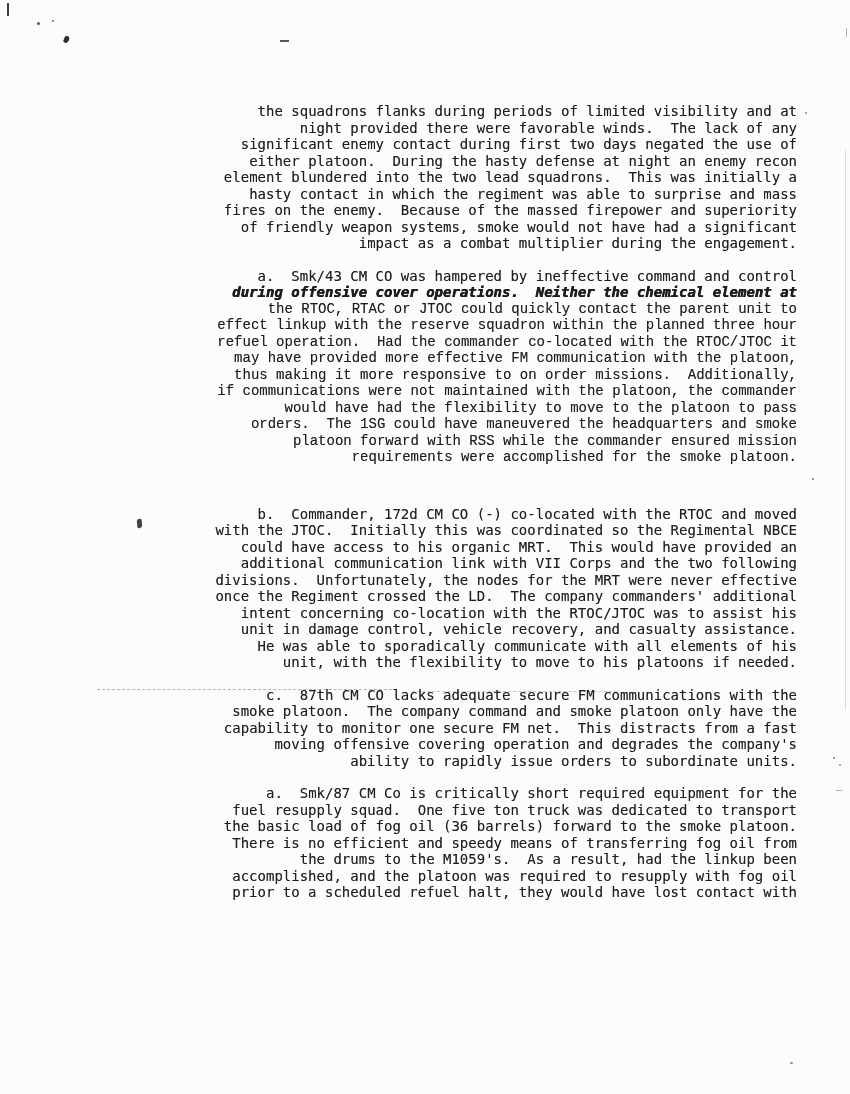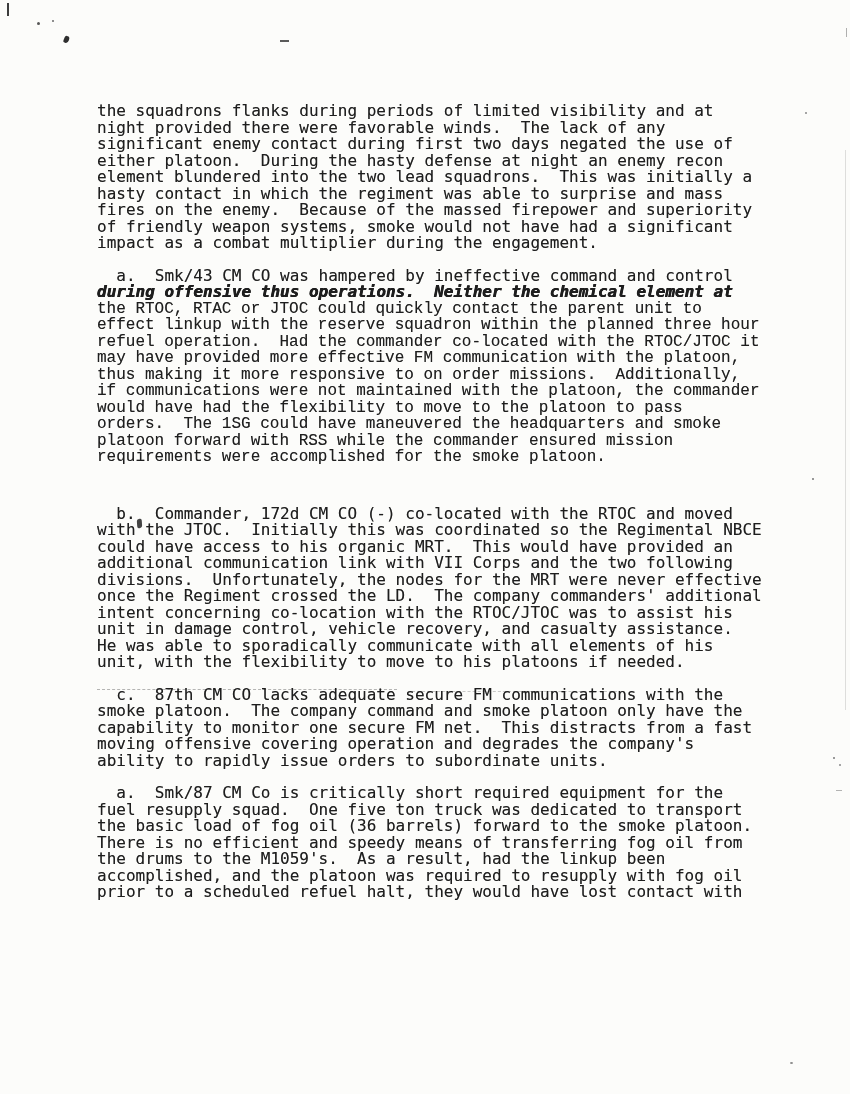--- a/index.html
+++ b/index.html
@@ -18,25 +18,26 @@
   }
   .content {
     position: absolute;
     left: 97px;
     top: 103px;
     width: 700px;
   }
   pre.para {
     margin: 0 0 16px 0;
     font-family: "DejaVu Sans Mono", "Liberation Mono", monospace;
-    font-size: 16px;
+    font-size: 14px;
     line-height: 16.5px;
     white-space: pre;
     color: #1e1e1e;
     text-shadow: 0 0 0.4px rgba(20,20,20,0.45);
+    text-align: right;
   }
   pre.joined { margin-bottom: 0; }
   pre.gap-lg { margin-bottom: 40px; font-family: Liberation Mono, monospace; }
   pre.smudged {
     font-weight: 700;
     font-style: italic;
     filter: blur(0.3px);
     text-shadow: 0.3px 0 0 #222, -0.2px 0 0 #222;
   }
   
@@ -88,21 +89,21 @@
 either platoon.  During the hasty defense at night an enemy recon
 element blundered into the two lead squadrons.  This was initially a
 hasty contact in which the regiment was able to surprise and mass
 fires on the enemy.  Because of the massed firepower and superiority
 of friendly weapon systems, smoke would not have had a significant
 impact as a combat multiplier during the engagement.</pre>
 
 
     <pre class="para joined">  a.  Smk/43 CM CO was hampered by ineffective command and control</pre>
 
-    <pre class="para joined smudged">during offensive thus operations.  Neither the chemical element at</pre>
+    <pre class="para joined smudged">during offensive cover operations.  Neither the chemical element at</pre>
 
     <pre class="para gap-lg">the RTOC, RTAC or JTOC could quickly contact the parent unit to
 effect linkup with the reserve squadron within the planned three hour
 refuel operation.  Had the commander co-located with the RTOC/JTOC it
 may have provided more effective FM communication with the platoon,
 thus making it more responsive to on order missions.  Additionally,
 if communications were not maintained with the platoon, the commander
 would have had the flexibility to move to the platoon to pass
 orders.  The 1SG could have maneuvered the headquarters and smoke
 platoon forward with RSS while the commander ensured mission

